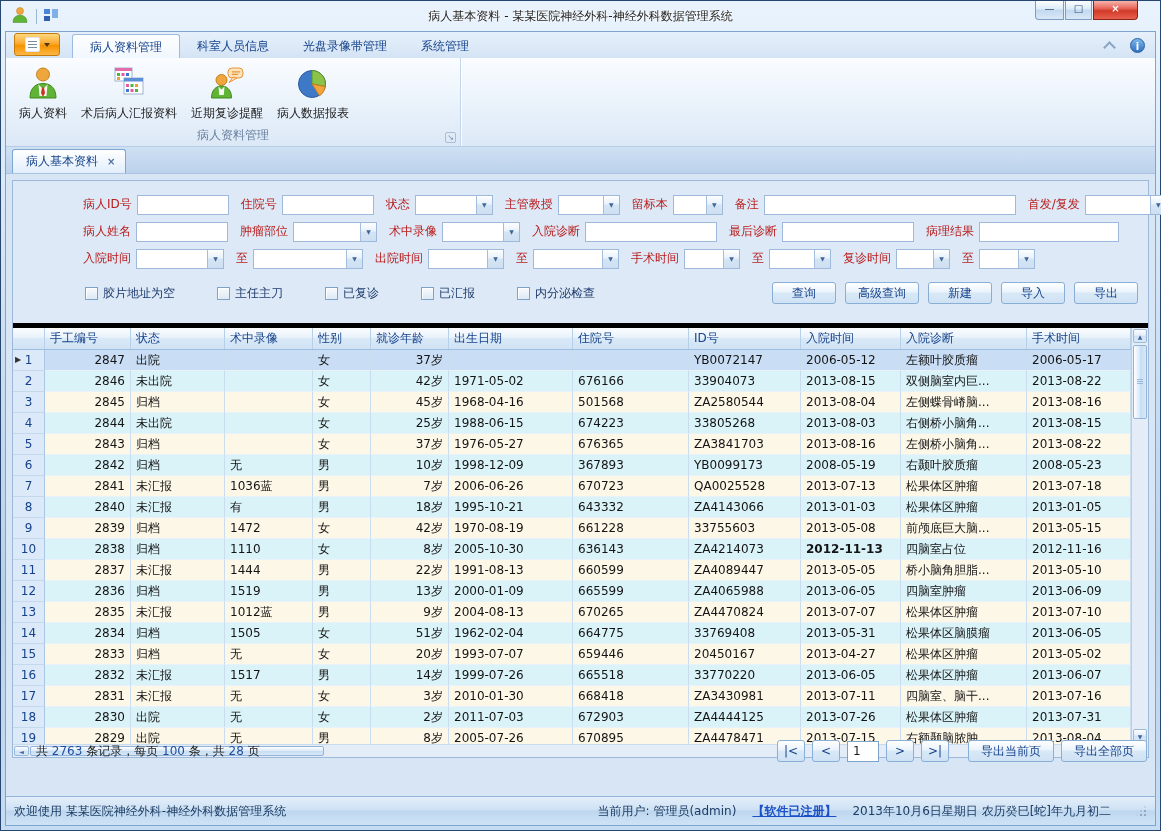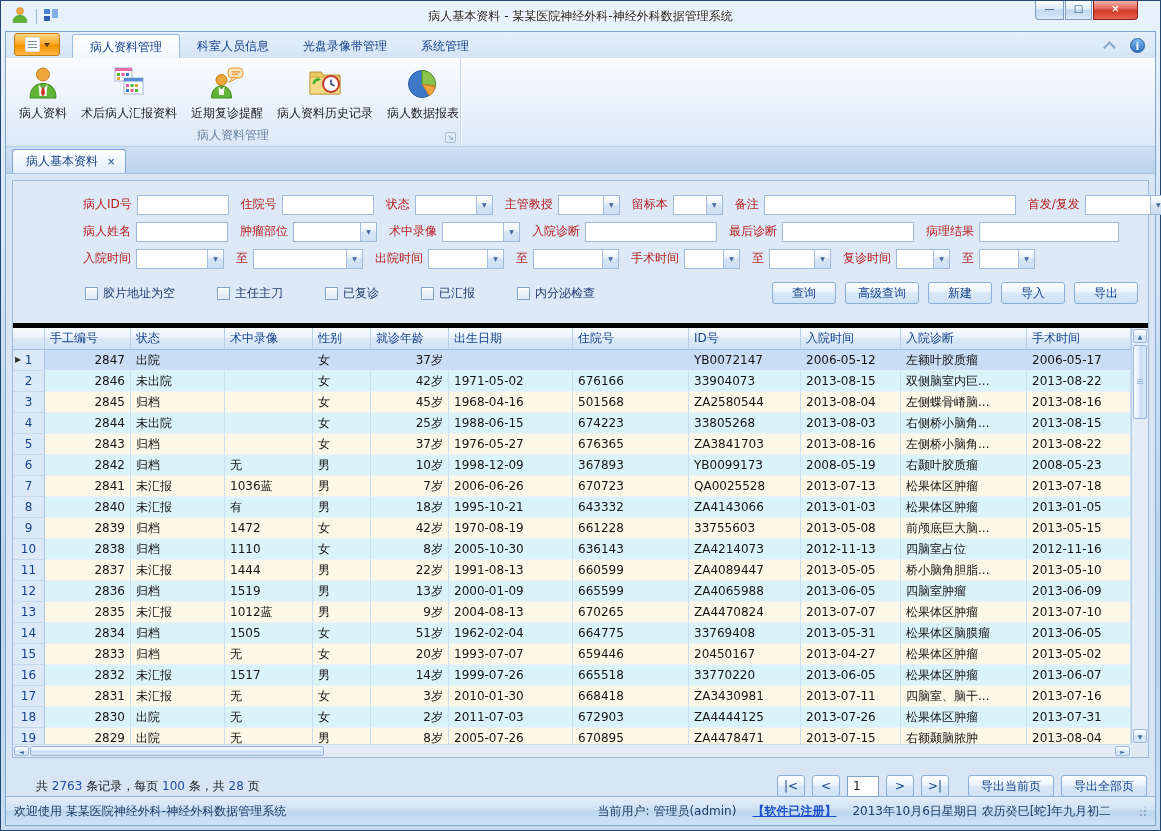--- a/index.html
+++ b/index.html
@@ -119,21 +119,21 @@
   .vthumb::after{content:"";position:absolute;left:3px;right:3px;top:50%;height:5px;margin-top:-3px;
     background:repeating-linear-gradient(#9db9d9 0 1px,transparent 1px 2px);}
   .hscroll{position:absolute;left:0;right:17px;bottom:0;height:13px;background:#e4edf7;
     border-top:1px solid #c8dcee;box-sizing:border-box;}
   .ha-left{left:1px;top:1px;bottom:1px;width:15px;}
   .ha-right{right:1px;top:1px;bottom:1px;width:15px;}
   .hthumb{position:absolute;left:17px;top:1px;bottom:1px;width:292px;border:1px solid #93b4d8;
     border-radius:2px;background:linear-gradient(#fdfeff,#dcebf9 45%,#c8ddf2 50%,#d6e8f8);}
   .scorner{position:absolute;right:0;bottom:0;width:17px;height:13px;background:#dfe9f4;}
   
-  .pager-row{position:absolute;left:6px;right:6px;top:598px;height:28px;display:flex;
+  .pager-row{position:absolute;left:6px;right:6px;top:563px;height:28px;display:flex;
     align-items:center;padding:0 2px 0 24px;box-sizing:border-box;color:#1a1a1a;}
   .summary .num{color:#1f4e9e;}
   .pagerbtns{margin-left:auto;display:flex;align-items:center;gap:7px;}
   .pbtn{min-width:28px;height:22px;line-height:20px;text-align:center;padding:0 3px;
     background:linear-gradient(#ffffff,#eaf3fc 45%,#d8e8f7 50%,#cfe2f4);
     border:1px solid #89afd7;border-radius:3px;color:#15428b;box-sizing:border-box;}
   .pagebox{width:32px;height:21px;line-height:19px;background:#fff;border:1px solid #7fa3c8;
     box-sizing:border-box;padding-left:5px;color:#1a1a1a;}
   .ebtn{height:22px;line-height:20px;padding:0 12px;background:linear-gradient(#ffffff,#eaf3fc 45%,#d8e8f7 50%,#cfe2f4);
     border:1px solid #89afd7;border-radius:3px;color:#15428b;box-sizing:border-box;}
@@ -241,33 +241,20 @@
                 <circle cx="12.5" cy="15" r="5.5" fill="#efa63d" stroke="#c57f1d"></circle>
                 <path d="M2.5 33 C2.5 23.5 8.5 21 12.5 21 C16.5 21 22.5 23.5 22.5 33 Z" fill="#5fb335" stroke="#3f8a1c"></path>
                 <path d="M9.5 21.5 L12.5 24.5 L15.5 21.5 L14.8 30 L10.2 30 Z" fill="#f4f9ee"></path>
               </svg>
             </span>
             <span class="rlabel">近期复诊提醒</span>
           </div>
           <div class="ritem">
             <span class="ric">
               <svg width="36" height="36" viewBox="0 0 36 36">
-                <path d="M3 7 h11 l2.5 3 H33 v19 H3 Z" fill="#edc95e" stroke="#b6923a"></path>
-                <path d="M3 12 h30 v17 H3 Z" fill="#f4da85" stroke="#caa64a"></path>
-                <path d="M6.5 19 a5.5 5.5 0 0 1 5.5 -4.5" stroke="#3fae2a" stroke-width="2.4" fill="none"></path>
-                <path d="M10.5 12.5 l3.5 2 -3.8 1.8 Z" fill="#3fae2a"></path>
-                <circle cx="24" cy="19" r="8" fill="#fdfdfd" stroke="#c23a2d" stroke-width="2"></circle>
-                <path d="M24 14.5 V19 l3.5 2" stroke="#2a4a7c" stroke-width="1.6" fill="none"></path>
-              </svg>
-            </span>
-            <span class="rlabel">病人资料历史记录</span>
-          </div>
-          <div class="ritem">
-            <span class="ric">
-              <svg width="36" height="36" viewBox="0 0 36 36">
                 <circle cx="17" cy="19" r="13.5" fill="#3e79c8" stroke="#2a5a9e"></circle>
                 <path d="M17 19 L17 5.5 A13.5 13.5 0 0 1 30.2 21.5 Z" fill="#8bc34a" stroke="#5a9426"></path>
                 <path d="M17 19 L30.2 21.5 A13.5 13.5 0 0 1 24.5 30.8 Z" fill="#f2a33c" stroke="#c27c1e"></path>
               </svg>
             </span>
             <span class="rlabel">病人数据报表</span>
           </div>
         </div>
         <div class="rgroup-label">病人资料管理</div>
         <span class="launcher">↘</span>
@@ -538,21 +525,21 @@
               <div class="grow cy">
                 <div class="ncell"><span>10</span></div>
                 <div class="gcell right" style="width: 86px;">2838</div>
                 <div class="gcell" style="width: 94px;">归档</div>
                 <div class="gcell" style="width: 88px;">1110</div>
                 <div class="gcell" style="width: 58px;">女</div>
                 <div class="gcell right" style="width: 78px;">8岁</div>
                 <div class="gcell" style="width: 124px;">2005-10-30</div>
                 <div class="gcell" style="width: 116px;">636143</div>
                 <div class="gcell" style="width: 112px;">ZA4214073</div>
-                <div class="gcell" style="width: 100px;">2012-11-13</div>
+                <div class="gcell" style="width: 100px; font-weight: bold;">2012-11-13</div>
                 <div class="gcell" style="width: 126px;">四脑室占位</div>
                 <div class="gcell" style="flex: 1 1 0%;">2012-11-16</div>
               </div>
               <div class="grow cr">
                 <div class="ncell"><span>11</span></div>
                 <div class="gcell right" style="width: 86px;">2837</div>
                 <div class="gcell" style="width: 94px;">未汇报</div>
                 <div class="gcell" style="width: 88px;">1444</div>
                 <div class="gcell" style="width: 58px;">男</div>
                 <div class="gcell right" style="width: 78px;">22岁</div>

